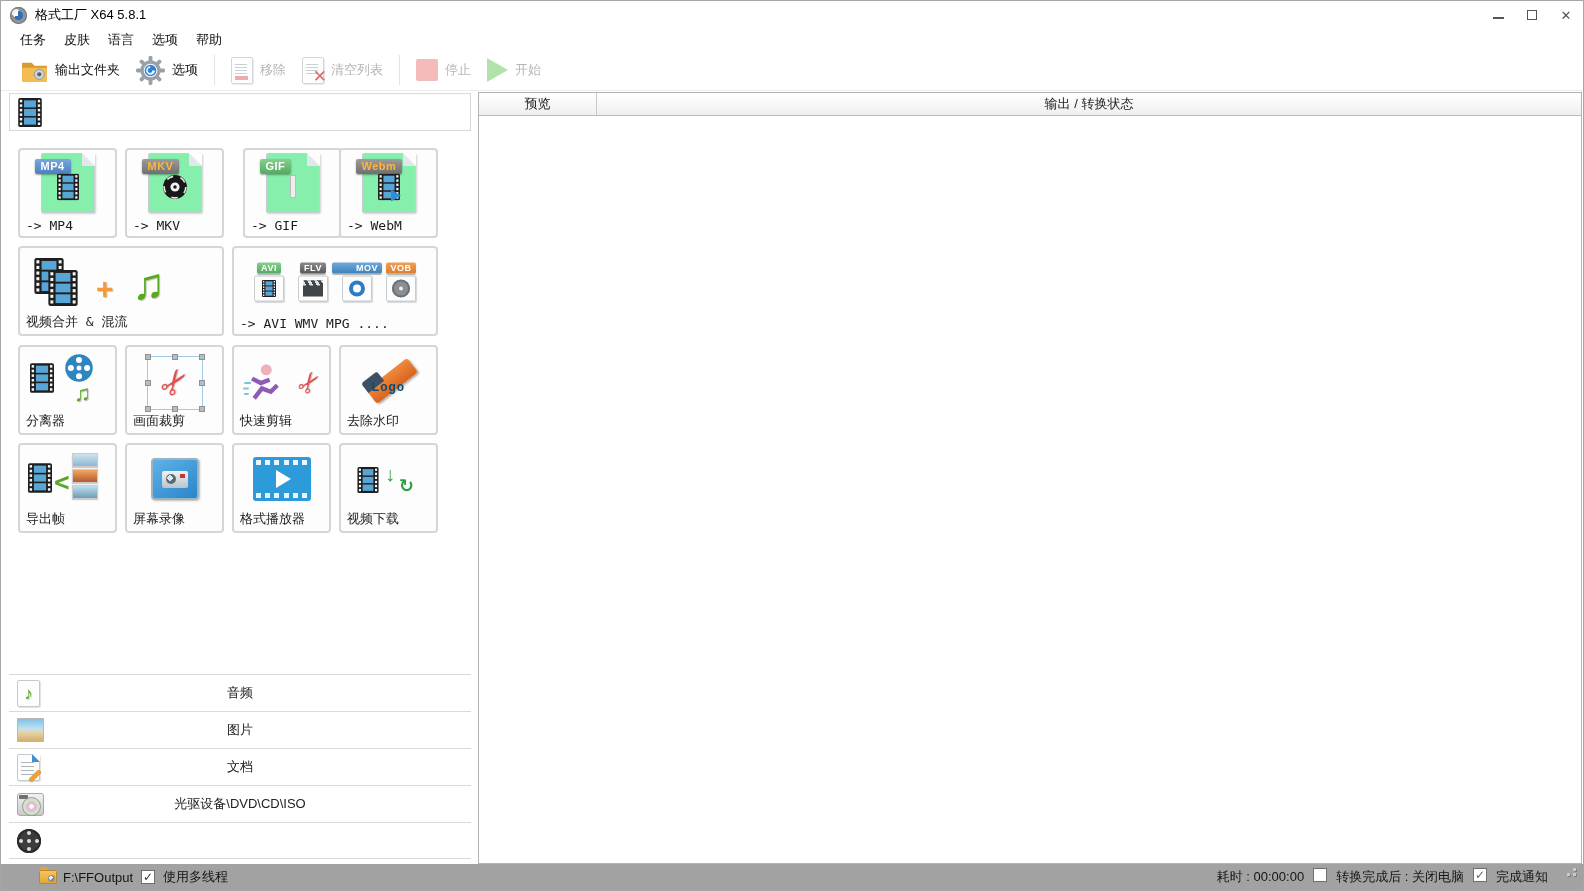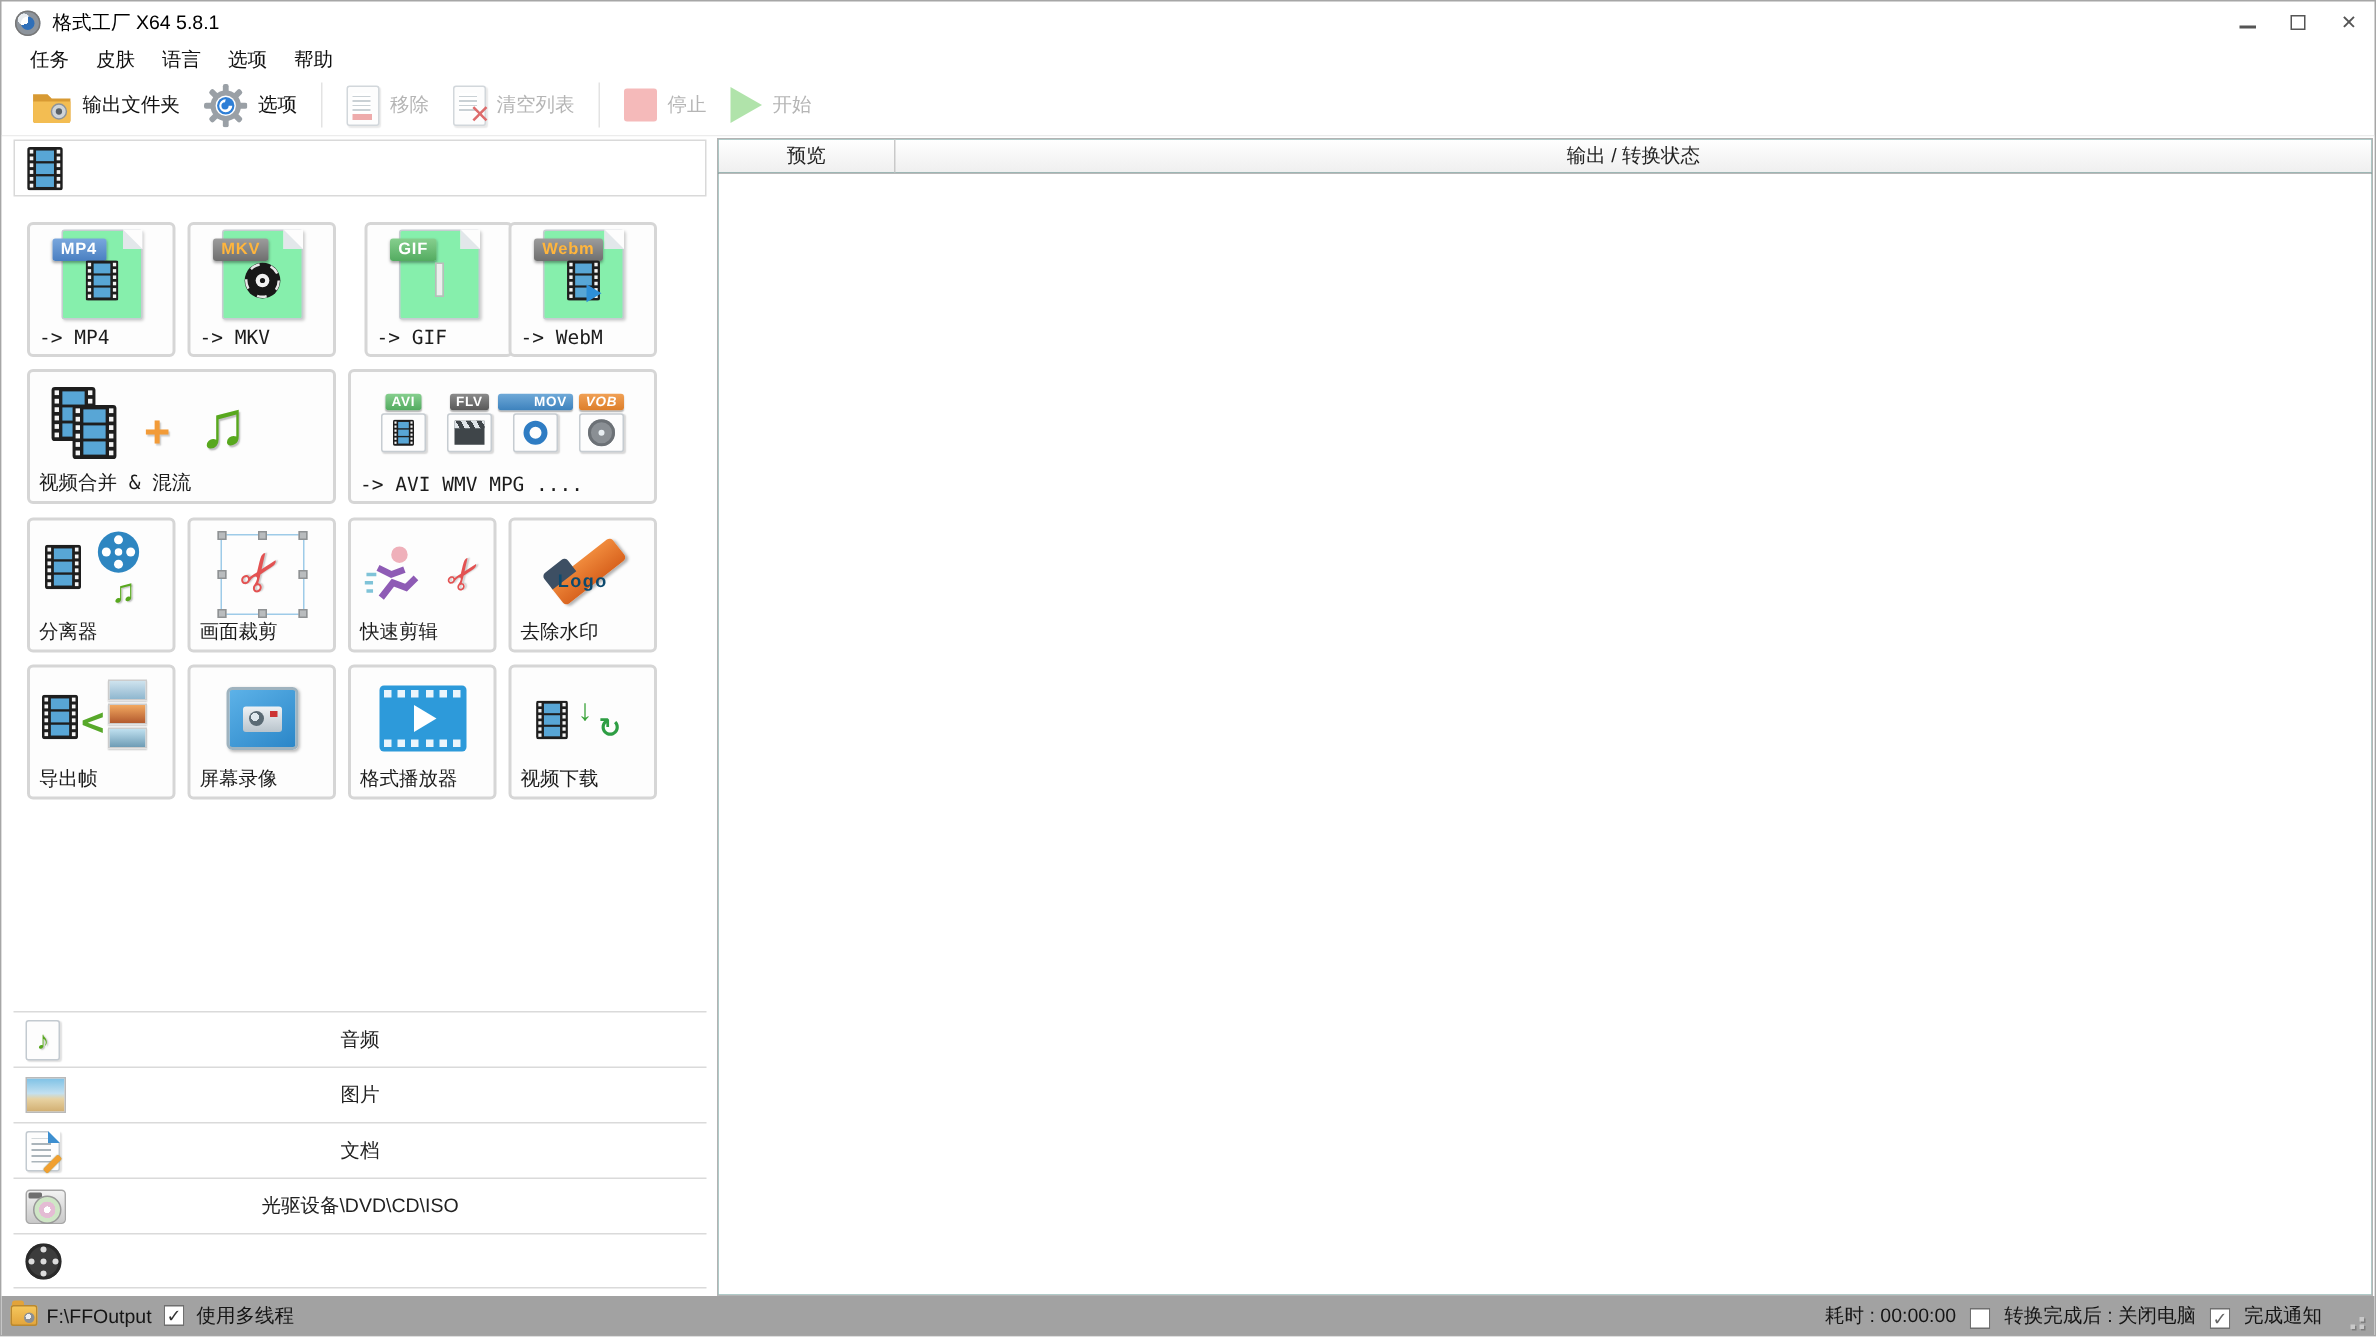--- a/index.html
+++ b/index.html
@@ -55,21 +55,21 @@
   .fmt-doc{position:absolute;left:50%;top:38%;transform:translate(-50%,-50%);width:54px;height:60px;
     background:#86efac;border:1px solid #c6ccd1;border-radius:2px;box-shadow:1px 1px 2px rgba(0,0,0,.18);}
   .fmt-doc .fold{position:absolute;top:-1px;right:-1px;width:0;height:0;
     border-left:13px solid #e2e7ea;border-top:13px solid #fdfdfd;}
   .badge{position:absolute;top:5px;left:-7px;padding:1px 6px 2px;font-size:11px;font-weight:bold;color:#fff;
     border-radius:2px;box-shadow:0 1px 2px rgba(0,0,0,.35);letter-spacing:.5px;}
   .badge.blue{background:linear-gradient(#79a7dd,#4a7fc1);}
   .badge.gray{background:linear-gradient(#9c9c9c,#6f6f6f);color:#ffb53c;}
   .badge.green{background:linear-gradient(#86cf8e,#53ab60);}
   .badge.minib{position:static;padding:0 4px 1px;font-size:9px;box-shadow:0 1px 1px rgba(0,0,0,.3);}
-  .badge.orange{background:linear-gradient(#f0a055,#dd7e2a);font-style:italic;}
+  .badge.orange{background:linear-gradient(#f0a055,#dd7e2a);}
   .badge.dgray{background:linear-gradient(#8b8b8b,#585858);}
   .badge.mblue{background:linear-gradient(#6fa9d8,#3d82bd);padding-left:24px;}
   .fmt-inner{position:absolute;left:50%;top:58%;transform:translate(-50%,-50%);}
   .gif-img{width:32px;height:26px;border:2px solid #eee;outline:1px solid #bbb;
     background:linear-gradient(180deg,#f2b468 0%,#e06f38 45%,#7e4030 75%,#382624 100%);}
   .play-overlay{position:absolute;left:60%;top:60%;width:0;height:0;border-top:6px solid transparent;
     border-bottom:6px solid transparent;border-left:10px solid #2e8fd8;}
   .big-plus{color:#f29b38;font-size:30px;font-weight:bold;line-height:1;text-shadow:1px 1px 1px rgba(0,0,0,.2);}
   .note{font-size:30px;line-height:1;color:#58a81e;text-shadow:1px 1px 1px rgba(0,0,0,.25);}
   .note.small{font-size:22px;}
@@ -154,25 +154,25 @@
   .right-panel{position:absolute;left:477px;top:1px;right:1px;bottom:0;border:1px solid #b3b3b3;background:#0f766e;}
   .grid-header{display:flex;height:23px;background:linear-gradient(#ffffff,#efefef);border-bottom:1px solid #b9b9b9;}
   .gcol{display:flex;align-items:center;justify-content:center;font-size:13px;color:#222;border-right:1px solid #c9c9c9;}
   .gcol.c1{width:118px;}
   .gcol.c2{width:486px;}
   .gcol.c3{flex:1;border-right:none;}
   
   .statusbar{position:absolute;left:0;right:0;bottom:0;height:26px;background:#a2a2a2;display:flex;
     align-items:center;padding:0 6px;font-size:13px;color:#151515;}
   .sb-left{display:flex;align-items:center;gap:8px;}
-  .sb-right{margin-left:auto;display:flex;align-items:flex-end;gap:9px;}
+  .sb-right{margin-left:auto;display:flex;align-items:flex-start;gap:9px;}
   .chk{width:14px;height:14px;background:#fff;border:1px solid #6f6f6f;display:inline-flex;
     align-items:center;justify-content:center;font-size:12px;color:#333;line-height:1;}
   .chk.gray{color:#666;}
-  .pathchip{display:flex;gap:6px;}
+  .pathchip{display:flex;gap:6px;margin-left:32px;}
   .mini-folder{width:18px;height:14px;border-radius:2px;background:linear-gradient(#f6c95e,#e2a33a);
     position:relative;box-shadow:inset 0 0 0 1px #b9882f;}
   .mini-folder:before{content:"";position:absolute;top:-3px;left:1px;width:8px;height:3px;
     background:#e2a33a;border-radius:2px 2px 0 0;}
   .mini-folder:after{content:"";position:absolute;right:2px;bottom:2px;width:7px;height:7px;border-radius:50%;
     background:radial-gradient(circle at 40% 40%,#eee 0 30%,#8a8f94 31% 100%);}
   .grip{display:grid;grid-template-columns:repeat(3,4px);grid-gap:2px;margin-left:4px;}
   .grip i{width:3px;height:3px;background:#c9c9c9;box-shadow:1px 1px 0 #7e7e7e;}
   .grip i.hidden{visibility:hidden;}
   svg{display:block;}

